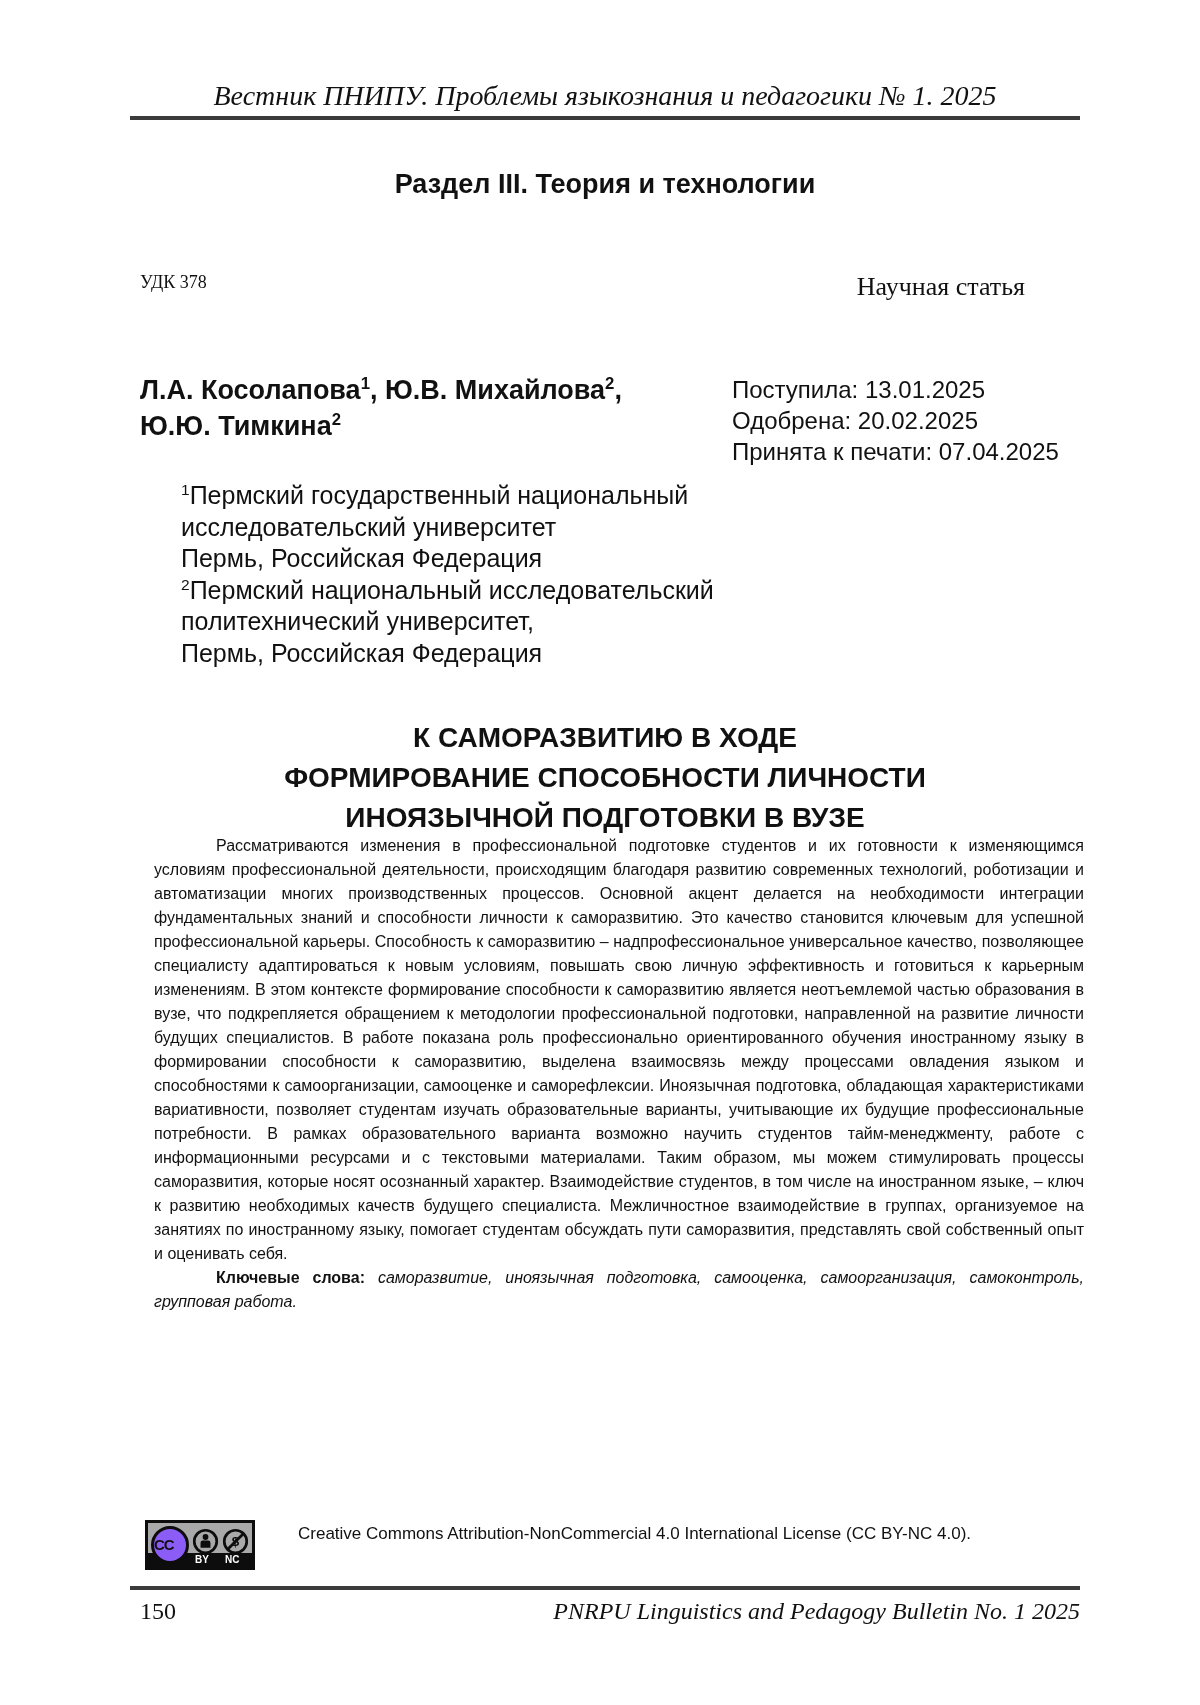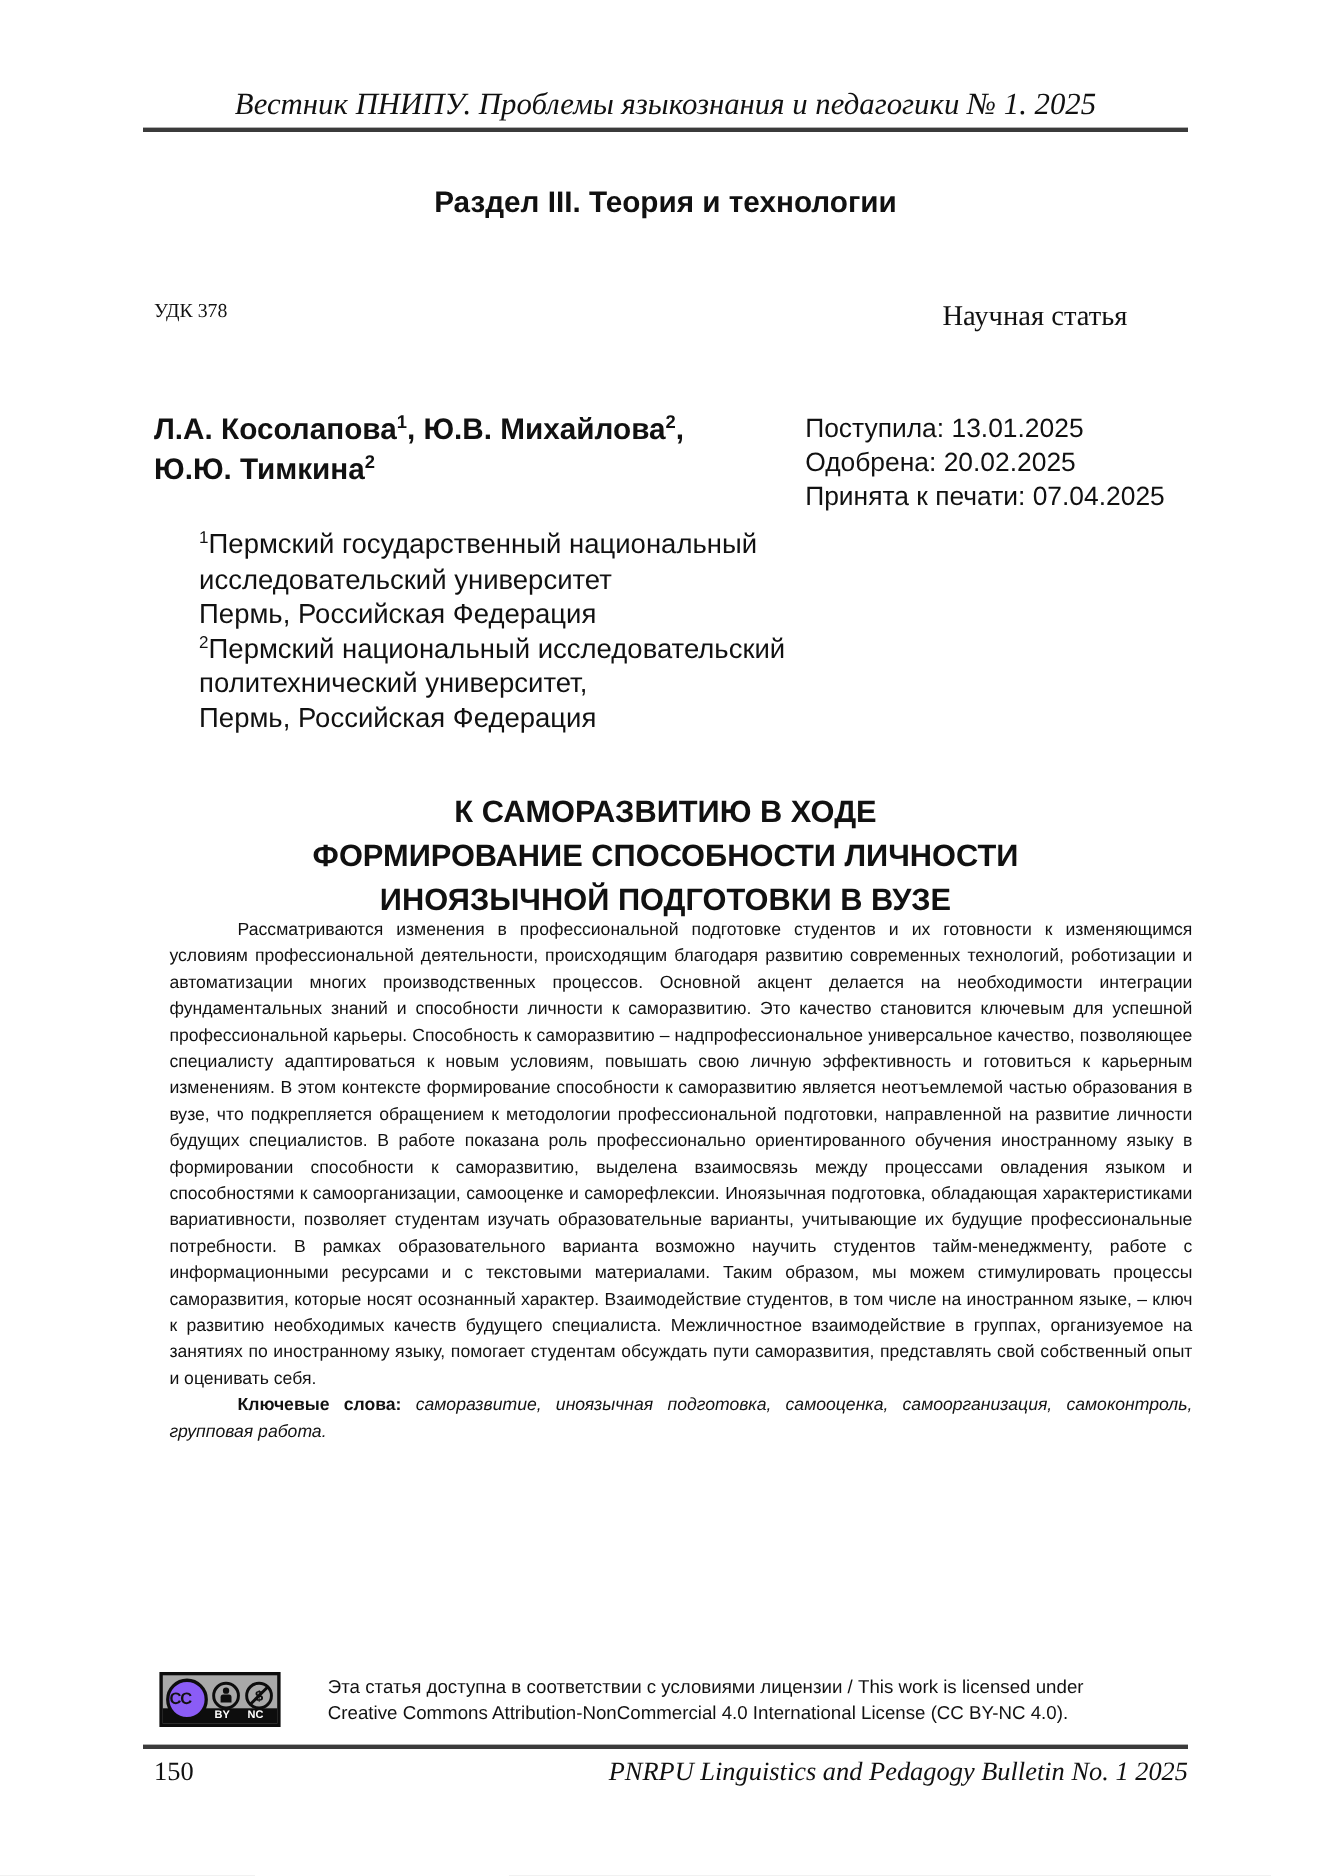--- a/index.html
+++ b/index.html
@@ -179,21 +179,20 @@
         <circle cx="15" cy="10" r="3.2" fill="#0d0d0d"></circle>
         <path d="M9.5 22 L9.5 16.5 Q9.5 13.8 12 13.8 L18 13.8 Q20.5 13.8 20.5 16.5 L20.5 22 Z" fill="#0d0d0d"></path>
       </svg>
       <svg class="cc-mini cc-nc" viewBox="0 0 30 30">
         <circle cx="15" cy="15" r="12.5" fill="none" stroke="#0d0d0d" stroke-width="3"></circle>
         <text x="15" y="20.5" text-anchor="middle" font-size="15" font-weight="bold" fill="#0d0d0d" font-family="Liberation Sans, sans-serif">$</text>
         <line x1="5.5" y1="24.5" x2="24.5" y2="5.5" stroke="#0d0d0d" stroke-width="3"></line>
       </svg>
     </div>
     <div class="license-text">
-      <div>Эта статья доступна в соответствии с условиями лицензии / This work is licensed under</div>
       <div>Creative Commons Attribution-NonCommercial 4.0 International License (CC BY-NC 4.0).</div>
     </div>
   </div>
 
   <div class="footer-rule"></div>
   <div class="footer-page">150</div>
   <div class="footer-journal">PNRPU Linguistics and Pedagogy Bulletin No. 1 2025</div>
 
 </div>
 

